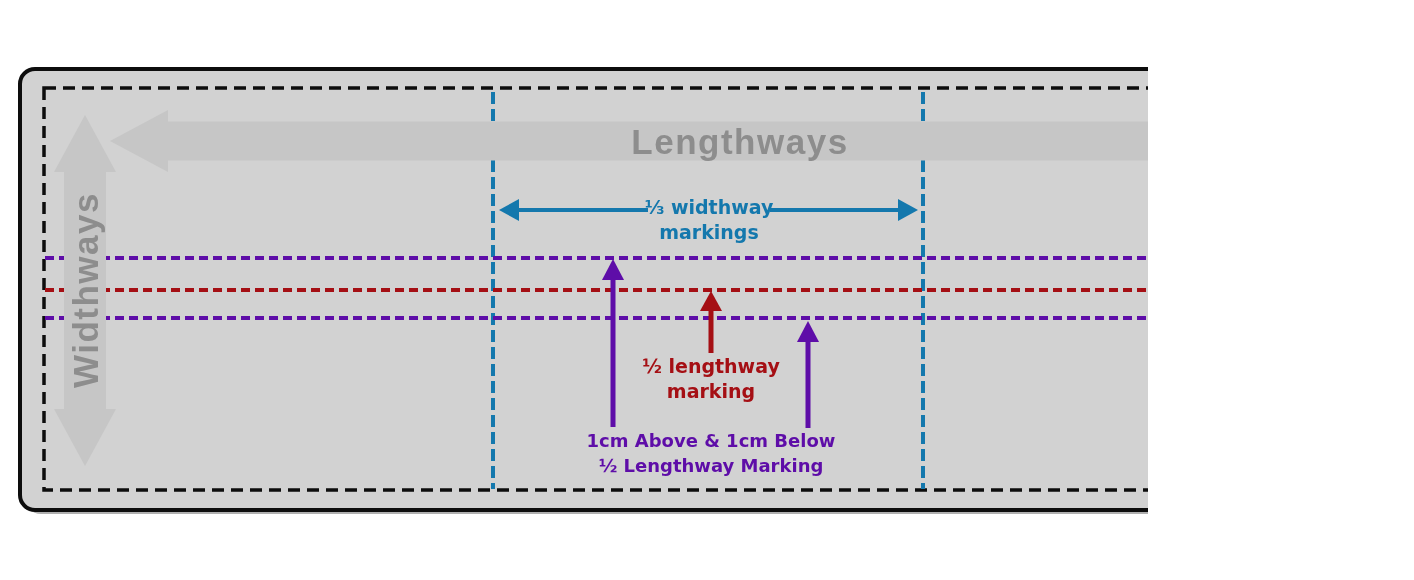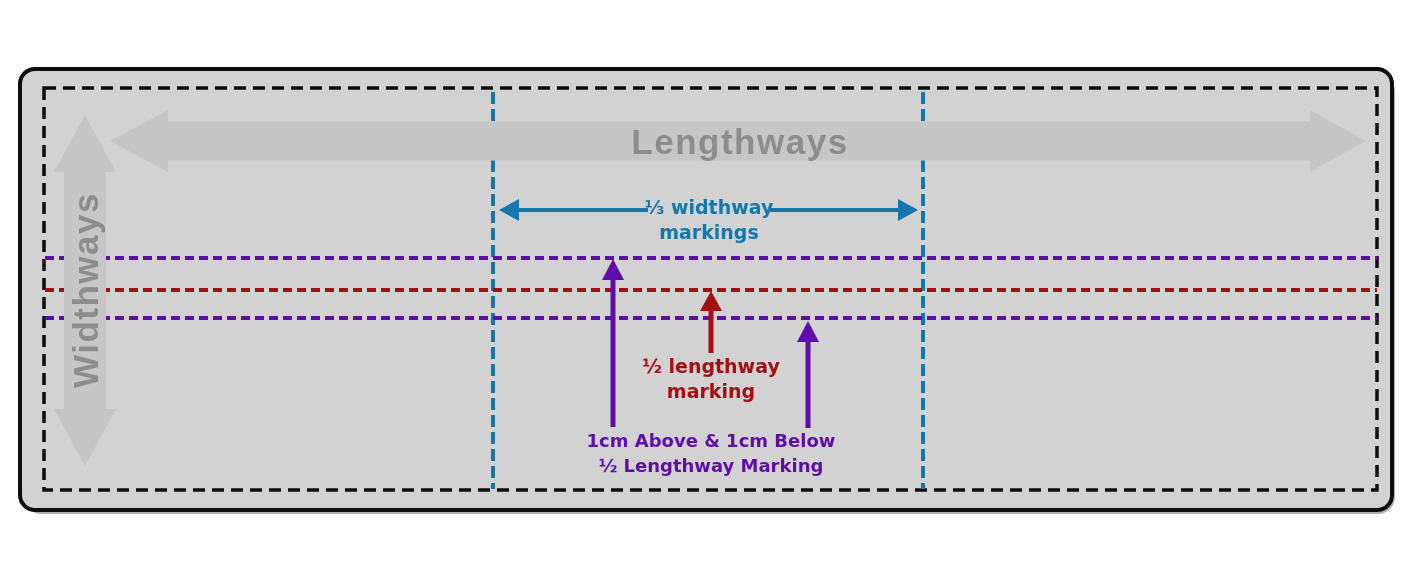--- a/index.html
+++ b/index.html
@@ -3,21 +3,21 @@
 <meta charset="utf-8">
 <style>
   html, body {
     margin: 0;
     padding: 0;
     background: #ffffff;
     font-family: "Liberation Sans", sans-serif;
   }
   .stage {
     position: relative;
-    width: 1414px;
+    width: 1148px;
     height: 580px;
     background: #ffffff;
     overflow: hidden;
   }
   svg { display: block; }
 
   
   .panel-shadow { fill: #6e6e6e; opacity: 0.55; }
   .panel       { fill: #d2d2d2; stroke: #0d0d0d; stroke-width: 4; }
   .seam-border { fill: none; stroke: #0d0d0d; stroke-width: 3.5;

